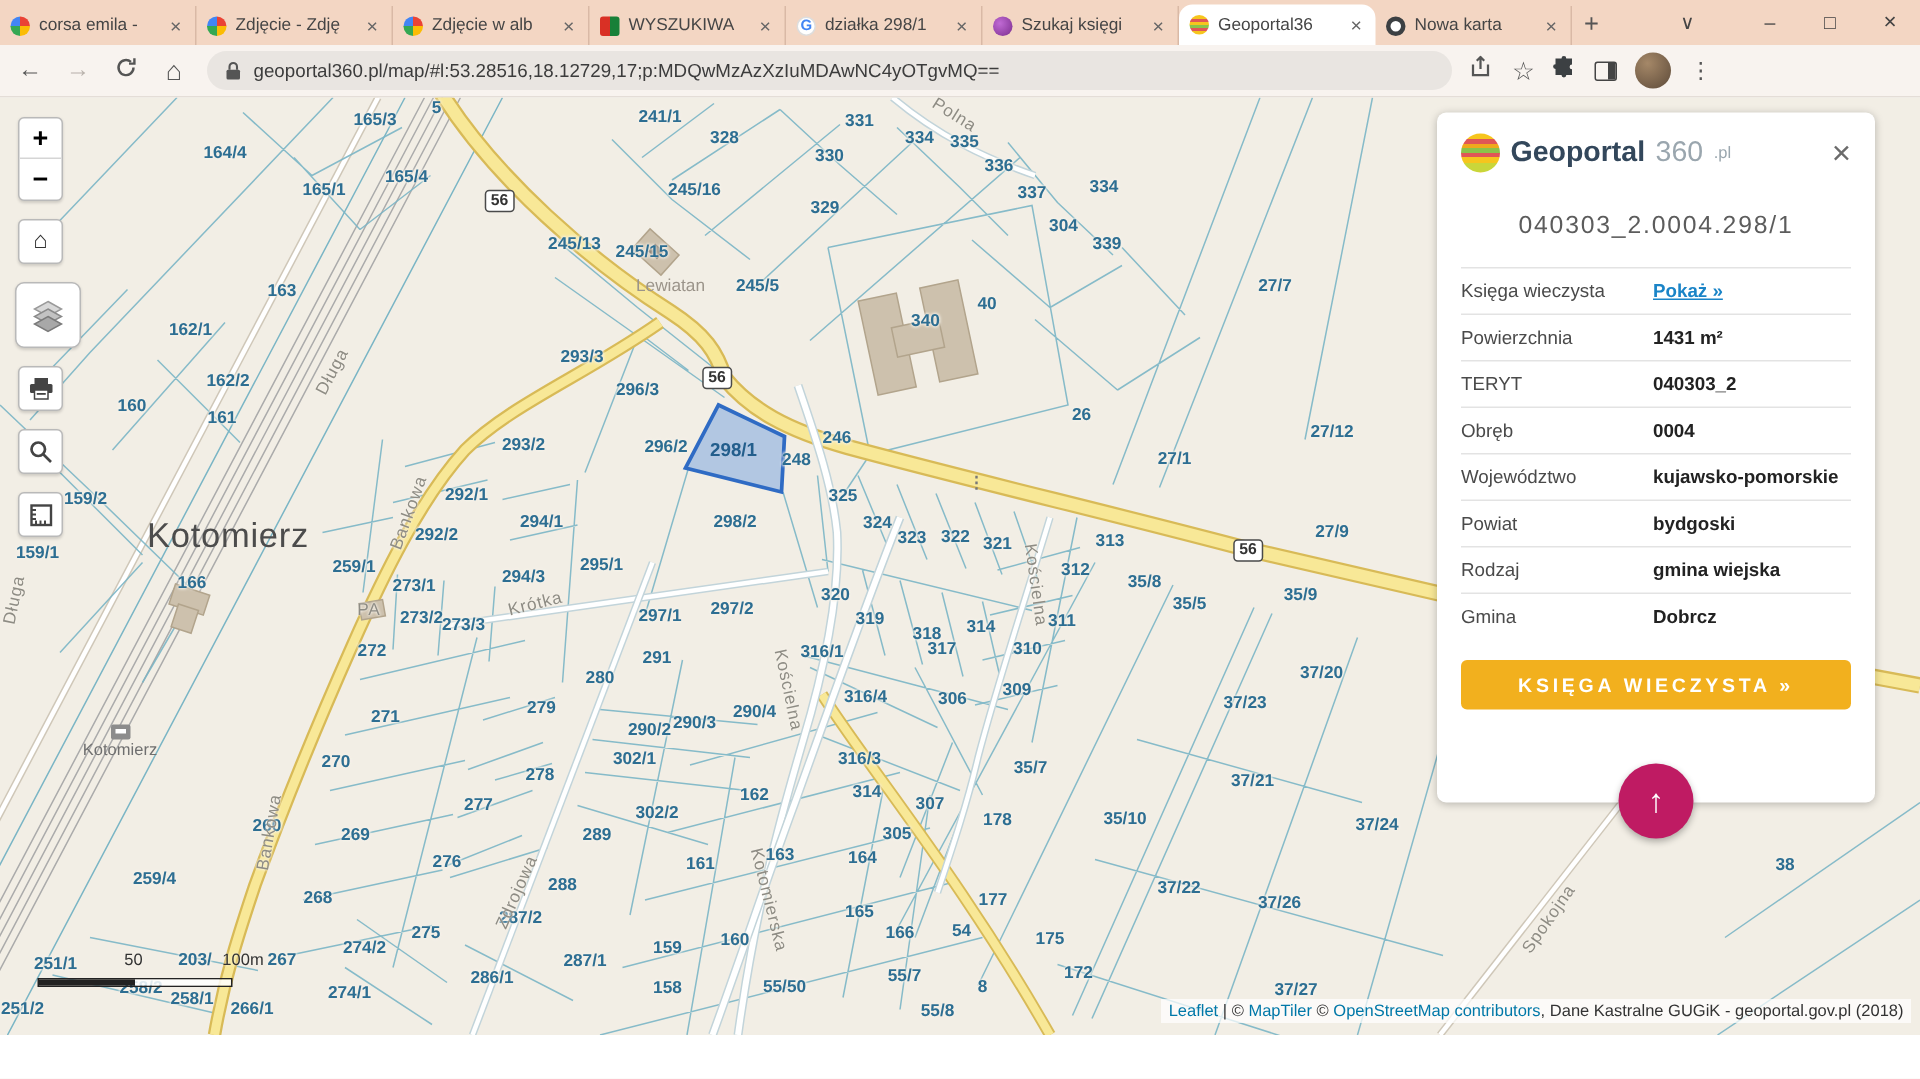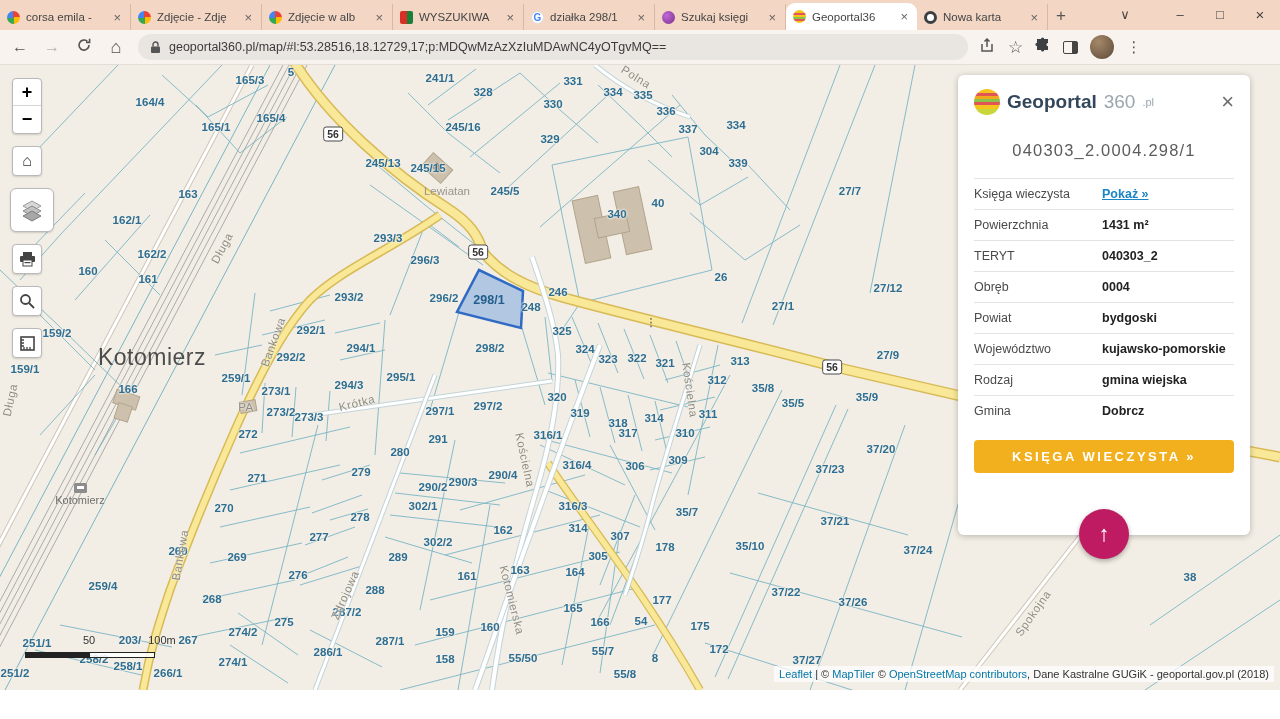--- a/index.html
+++ b/index.html
@@ -361,21 +361,21 @@
         <span class="lb lb-parcel" style="left: 793px; top: 338px;">35/5</span>
         <span class="lb lb-parcel" style="left: 867px; top: 332px;">35/9</span>
         <span class="lb lb-parcel" style="left: 687px; top: 447px;">35/7</span>
         <span class="lb lb-parcel" style="left: 750px; top: 481px;">35/10</span>
         <span class="lb lb-parcel" style="left: 881px; top: 384px;">37/20</span>
         <span class="lb lb-parcel" style="left: 830px; top: 404px;">37/23</span>
         <span class="lb lb-parcel" style="left: 835px; top: 456px;">37/21</span>
         <span class="lb lb-parcel" style="left: 918px; top: 485px;">37/24</span>
         <span class="lb lb-parcel" style="left: 786px; top: 527px;">37/22</span>
         <span class="lb lb-parcel" style="left: 853px; top: 537px;">37/26</span>
-        <span class="lb lb-parcel" style="left: 807px; top: 595px;">37/27</span>
+        <span class="lb lb-parcel" style="left: 864px; top: 595px;">37/27</span>
         <span class="lb lb-parcel" style="left: 1190px; top: 512px;">38</span>
         <span class="lb lb-parcel" style="left: 236px; top: 313px;">259/1</span>
         <span class="lb lb-parcel" style="left: 291px; top: 292px;">292/2</span>
         <span class="lb lb-parcel" style="left: 311px; top: 265px;">292/1</span>
         <span class="lb lb-parcel" style="left: 349px; top: 232px;">293/2</span>
         <span class="lb lb-parcel" style="left: 361px; top: 283px;">294/1</span>
         <span class="lb lb-parcel" style="left: 349px; top: 320px;">294/3</span>
         <span class="lb lb-parcel" style="left: 276px; top: 326px;">273/1</span>
         <span class="lb lb-parcel" style="left: 281px; top: 347px;">273/2</span>
         <span class="lb lb-parcel" style="left: 309px; top: 352px;">273/3</span>
@@ -517,28 +517,28 @@
         </div>
         <div class="prow">
           <span class="pl">TERYT</span>
           <span class="pv">040303_2</span>
         </div>
         <div class="prow">
           <span class="pl">Obręb</span>
           <span class="pv">0004</span>
         </div>
         <div class="prow">
+          <span class="pl">Województwo</span>
+          <span class="pv">kujawsko-pomorskie</span>
+        </div>
+        <div class="prow">
           <span class="pl">Powiat</span>
           <span class="pv">bydgoski</span>
         </div>
         <div class="prow">
-          <span class="pl">Województwo</span>
-          <span class="pv">kujawsko-pomorskie</span>
-        </div>
-        <div class="prow">
           <span class="pl">Rodzaj</span>
           <span class="pv">gmina wiejska</span>
         </div>
         <div class="prow">
           <span class="pl">Gmina</span>
           <span class="pv">Dobrcz</span>
         </div>
       </div>
     <button class="pbutton">KSIĘGA WIECZYSTA »</button>
   </aside>

